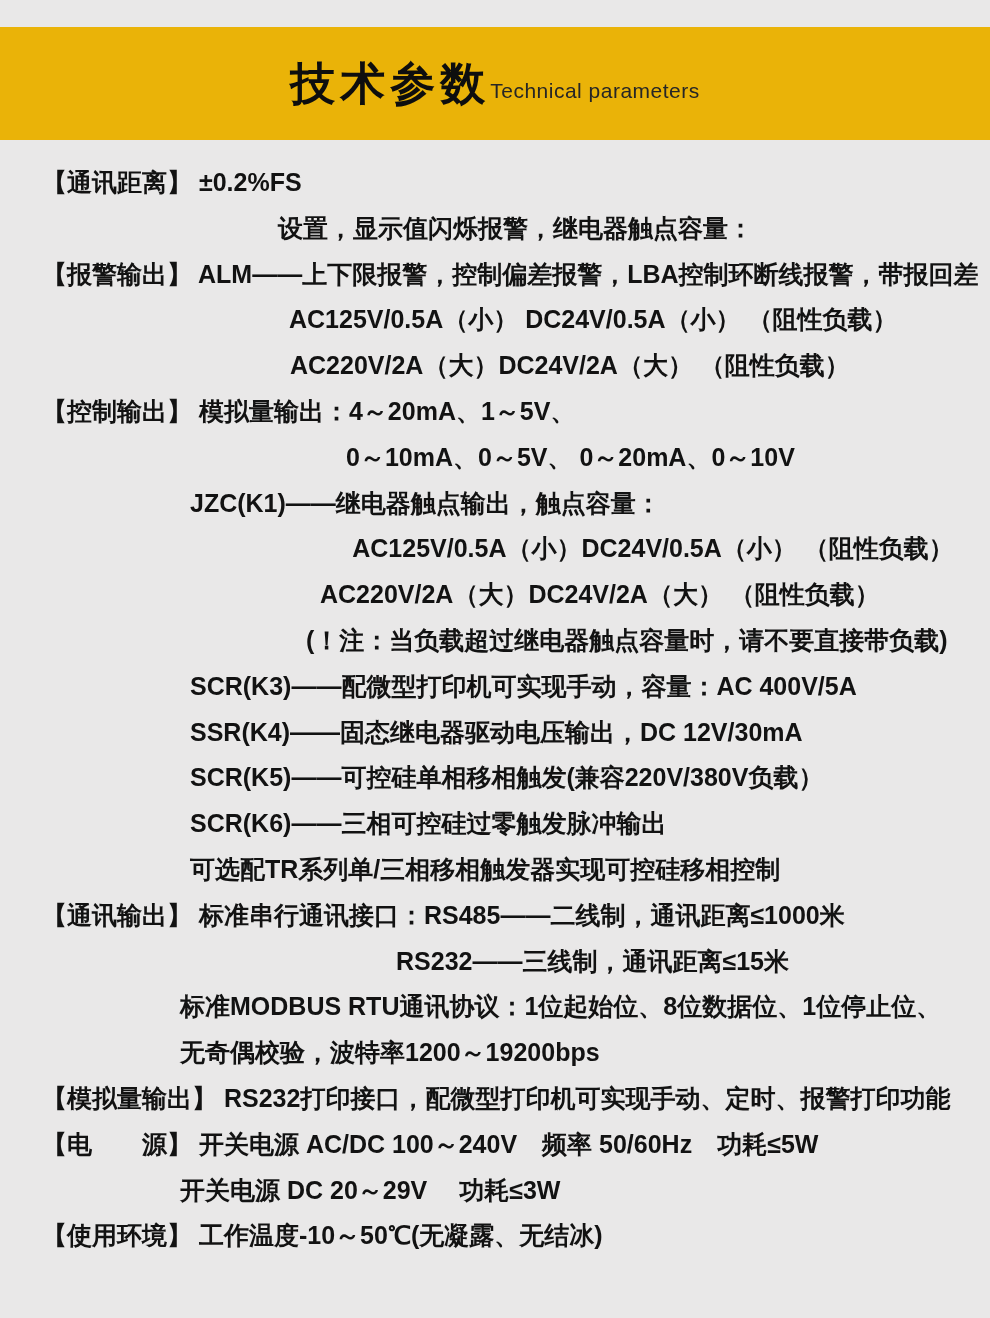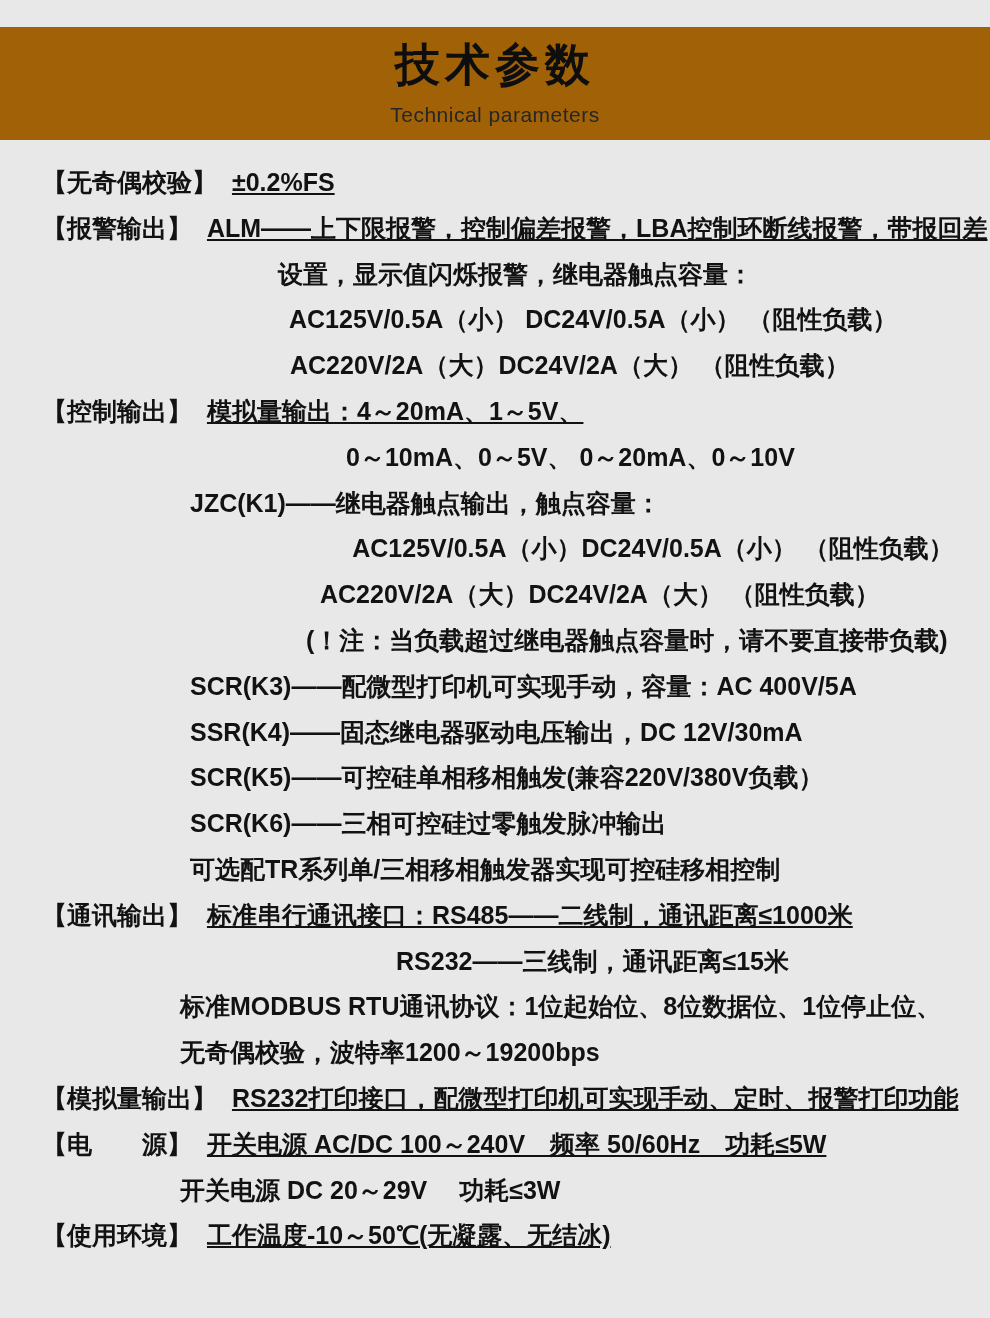--- a/index.html
+++ b/index.html
@@ -16,23 +16,23 @@
   }
   .page {
     width: 990px;
     height: 1318px;
     position: relative;
   }
   .banner {
     margin-top: 27px;
     height: 113px;
     width: 100%;
-    background: #a16207;
+    background: #eab308;
     display: flex;
-    flex-direction: column;
+    flex-direction: row;
     align-items: center;
     justify-content: center;
   }
   .title {
     font-size: 45px;
     font-weight: 700;
     letter-spacing: 5px;
     color: #0e0e0e;
     line-height: 1.1;
   }
@@ -51,22 +51,20 @@
     line-height: 45.8px;
     font-size: 25px;
     font-weight: 700;
     white-space: nowrap;
     color: #121212;
   }
   .row .lbl {
     display: inline-block;
   }
   .row .lbl + .txt {
-    margin-left: 8px;
-    text-decoration: underline;
   }
   
   .ind-236 { padding-left: 236px; }
   .ind-247 { padding-left: 247px; }
   .ind-248 { padding-left: 248px; }
   .ind-304 { padding-left: 304px; }
   .ind-148 { padding-left: 148px; }
   .ind-274 { padding-left: 274px; text-align: center; }
   .ind-278 { padding-left: 278px; }
   .ind-264 { padding-left: 264px; }
@@ -79,31 +77,31 @@
 <div class="page">
 
   <div class="banner">
     <div class="title">技术参数</div>
     <div class="subtitle">Technical parameters</div>
   </div>
 
   <div class="rows">
 
     <div class="row">
-      <span class="lbl">【无奇偶校验】</span>
+      <span class="lbl">【通讯距离】</span>
       <span class="txt">±0.2%FS</span>
+    </div>
+
+    <div class="row ind-236">
+      <span class="txt">设置，显示值闪烁报警，继电器触点容量：</span>
     </div>
 
     <div class="row">
       <span class="lbl">【报警输出】</span>
       <span class="txt">ALM——上下限报警，控制偏差报警，LBA控制环断线报警，带报回差</span>
-    </div>
-
-    <div class="row ind-236">
-      <span class="txt">设置，显示值闪烁报警，继电器触点容量：</span>
     </div>
 
     <div class="row ind-247">
       <span class="txt">AC125V/0.5A（小） DC24V/0.5A（小） （阻性负载）</span>
     </div>
 
     <div class="row ind-248">
       <span class="txt">AC220V/2A（大）DC24V/2A（大） （阻性负载）</span>
     </div>
 

